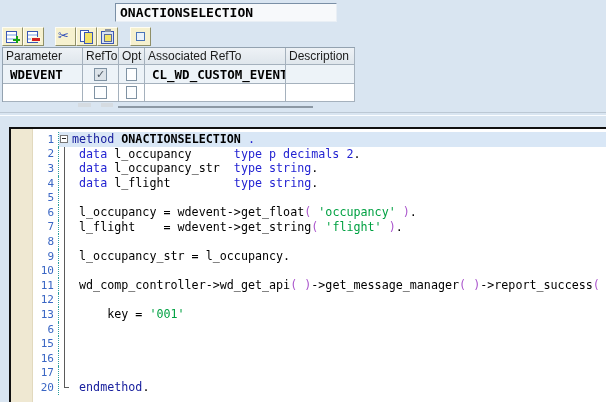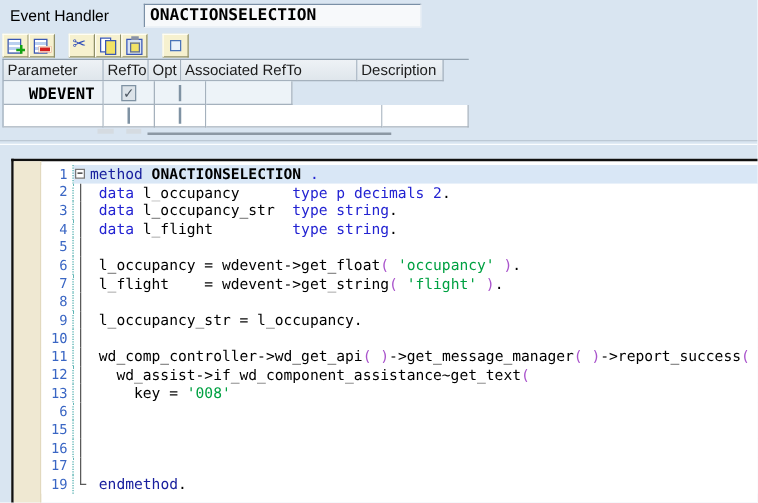--- a/index.html
+++ b/index.html
@@ -40,21 +40,21 @@
   .ptable{position:absolute;left:2px;top:47px;border-top:1px solid #93A2B0;border-left:1px solid #93A2B0}
   .trow{display:flex}
   .tcell{box-sizing:border-box;border-right:1px solid #A5B1BD;border-bottom:1px solid #A5B1BD;
     display:flex;align-items:center;overflow:hidden;white-space:nowrap}
   .c0{width:80px}.c1{width:36px;justify-content:center}.c2{width:26px;justify-content:center}
   .c3{width:141px}.c4{width:69px}
   .thead .tcell{height:17px;background:linear-gradient(180deg,#EEF2F6,#DFE6EC);
     font-size:12px;color:#1c1c1c;padding:0 3px}
   .thead .c1,.thead .c2{justify-content:flex-start}
   .tdata .tcell{height:19px;font-family:"DejaVu Sans Mono",monospace;font-size:12.5px;
-    font-weight:bold;padding:0 20px}
+    font-weight:bold;padding:0 7px}
   .tdata.r0 .tcell{background:#EDF3F8}
   .tdata.r1 .tcell{background:#FFFFFF;height:18px}
   .cb{width:13px;height:13px;box-sizing:border-box;border:1px solid #7F92A3;background:#FDFEFF;
     display:flex;align-items:center;justify-content:center;font-size:11px;line-height:11px;
     color:#4A5560;font-family:"DejaVu Sans",sans-serif}
   .cb.checked{background:#DCE3E9}
   .stub-a{position:absolute;left:78px;top:103px;width:13px;height:4px;background:#D5DBE1}
   .stub-b{position:absolute;left:101px;top:103px;width:12px;height:4px;background:#D5DBE1}
   .stub-line{position:absolute;left:118px;top:106px;width:195px;height:2px;background:#8C98A4}
   .divider{position:absolute;left:0;top:112px;width:606px;height:2px;
@@ -85,21 +85,20 @@
   .s-id{color:#000}
   .s-str{color:#00A142}
   .s-par{color:#AA55CC}
   .s-num{color:#2323D2}
 </style>
 </head>
 <body>
 
 <div class="screen">
 
-  <span class="eh-label">Event Handler</span>
   <input class="eh-input" value="ONACTIONSELECTION" style="">
 
   <div class="toolbar" id="toolbar">
       <button class="tb-btn">
         <span class="ic">
           <div class="tblbase"></div>
           <div class="badge-plus"></div>
         </span>
       </button>
       <button class="tb-btn">
@@ -142,20 +141,21 @@
         <div class="tcell c4">Description</div>
       </div>
       <div class="trow tdata r0">
         <div class="tcell c0">WDEVENT</div>
         <div class="tcell c1">
           <div class="cb checked">✓</div>
         </div>
         <div class="tcell c2">
           <div class="cb"></div>
         </div>
+        <div class="tcell c3">CL_WD_CUSTOM_EVENT</div>
         <div class="tcell c4"></div>
       </div>
       <div class="trow tdata r1">
         <div class="tcell c0"></div>
         <div class="tcell c1">
           <div class="cb"></div>
         </div>
         <div class="tcell c2">
           <div class="cb"></div>
         </div>
@@ -246,28 +246,27 @@
           <span class="ln">11</span>
           <div class="cc">
             <span class="fold vline"></span>
             <pre class="ct"><span class="s-id"> wd_comp_controller-&gt;wd_get_api</span><span class="s-par">(</span><span class="s-id"> </span><span class="s-par">)</span><span class="s-id">-&gt;get_message_manager</span><span class="s-par">(</span><span class="s-id"> </span><span class="s-par">)</span><span class="s-id">-&gt;report_success</span><span class="s-par">(</span></pre>
           </div>
         </div>
         <div class="cl">
           <span class="ln">12</span>
           <div class="cc">
             <span class="fold vline"></span>
-            <pre class="ct"><span class="s-id">   wd_assist-&gt;if_wd_component_assistance~get_text</span><span class="s-par">(</span></pre>
           </div>
         </div>
         <div class="cl">
           <span class="ln">13</span>
           <div class="cc">
             <span class="fold vline"></span>
-            <pre class="ct"><span class="s-id">     key = </span><span class="s-str">'008'</span></pre>
+            <pre class="ct"><span class="s-id">     key = </span><span class="s-str">'001'</span></pre>
           </div>
         </div>
         <div class="cl">
           <span class="ln">6</span>
           <div class="cc">
             <span class="fold vline"></span>
           </div>
         </div>
         <div class="cl">
           <span class="ln">15</span>
@@ -283,21 +282,21 @@
           </div>
         </div>
         <div class="cl">
           <span class="ln">17</span>
           <div class="cc">
             <span class="fold vline"></span>
             <pre class="ct"></pre>
           </div>
         </div>
         <div class="cl">
-          <span class="ln">19</span>
+          <span class="ln">20</span>
           <div class="cc">
             <span class="fold end"></span>
             <pre class="ct"><span class="s-id"> </span><span class="s-kwb">endmethod</span><span class="s-id">.</span></pre>
           </div>
         </div>
       </div>
   </div>
 
 </div>
 

